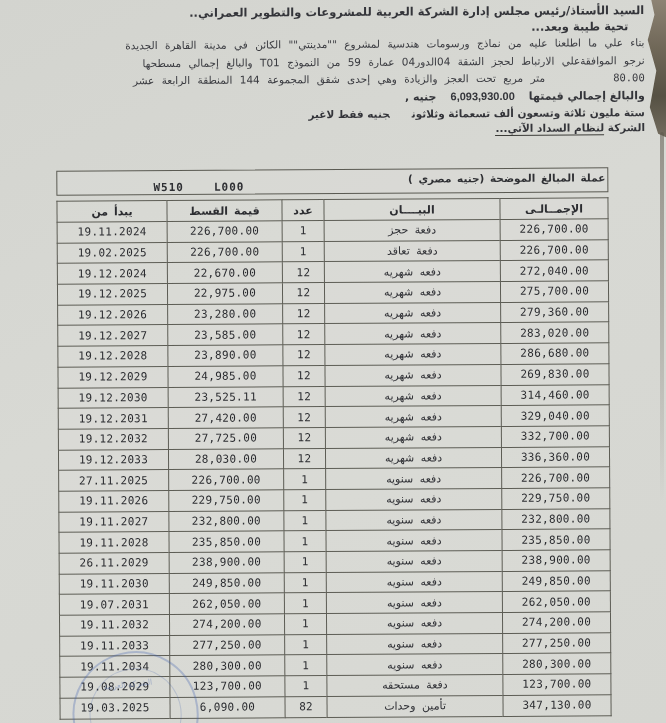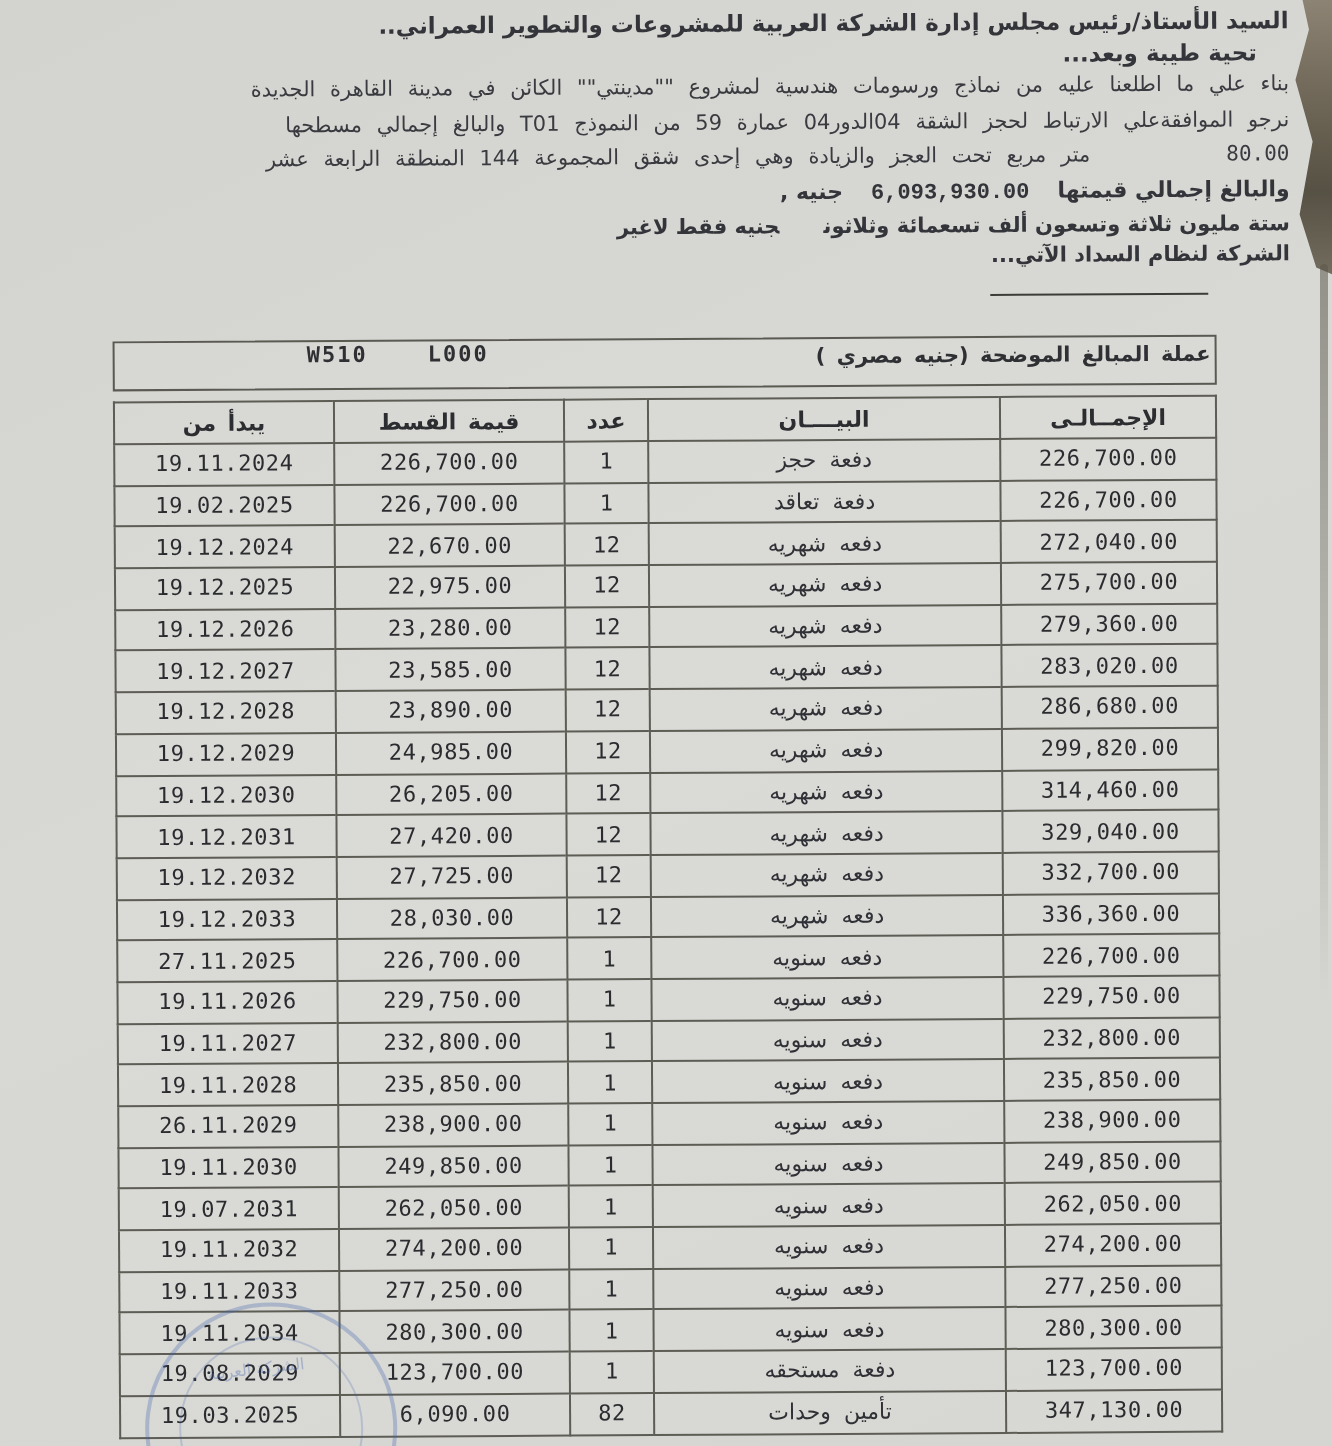--- a/index.html
+++ b/index.html
@@ -32,37 +32,37 @@
     position:absolute;top:4px;right:20px;left:28px;
     direction:rtl;text-align:right;color:#34353a;
   }
   .letter p{margin:0;}
   .salutation{font-size:11.5px;font-weight:bold;letter-spacing:.3px;line-height:16px;}
   .greeting{font-size:11.5px;font-weight:bold;padding-right:16px;line-height:16px;margin-top:2px;}
   .bodyline{font-size:10.5px;line-height:17.5px;word-spacing:4px;color:#3a3b40;}
   .body-start{margin-top:7px;}
   .line3-num{font-family:"DejaVu Sans Mono",monospace;margin-left:68px;}
   .totalline{margin-top:10px;font-size:11px;font-weight:bold;line-height:16px;}
-  .total-amount{font-family:Liberation Mono, monospace;margin:0 14px;letter-spacing:.5px;}
+  .total-amount{font-family:Liberation Sans, sans-serif;margin:0 14px;letter-spacing:.5px;}
   .wordsline{margin-top:5px;font-size:10.5px;font-weight:bold;line-height:16px;}
   .words-suffix{margin-right:22px;margin-left:41px;}
   .introline{margin-top:3px;font-size:10.5px;font-weight:bold;line-height:15px;}
-  .intro-underline{border-bottom:1.5px solid #3c3c38;padding-bottom:13px;}
+  .intro-underline{border-bottom:1.5px solid #3c3c38;padding-bottom:1px;}
 
   
   .band{
     position:absolute;left:57px;top:169px;width:550px;height:23px;
     border:1.5px solid #5a5a52;direction:rtl;background:rgba(222,222,218,.35);
   }
   .band-note{
     position:absolute;right:2px;top:3px;font-size:10.5px;font-weight:bold;color:#2f3034;
     word-spacing:2px;
   }
   .band-codes{
-    position:absolute;left:96px;top:0;font-family:"DejaVu Sans Mono",monospace;
+    position:absolute;left:96px;top:10px;font-family:"DejaVu Sans Mono",monospace;
     font-size:11px;font-weight:bold;color:#2f3034;letter-spacing:1px;direction:ltr;
   }
   .band-codes span+span{margin-left:30px;}
 
   
   table.paytable{
     position:absolute;left:57px;top:199px;width:551px;
     border-collapse:collapse;direction:rtl;table-layout:fixed;
     color:#2d2e32;background:rgba(223,223,219,.25);
   }
@@ -174,31 +174,31 @@
             <td class="num">19.12.2027</td>
           </tr>
           <tr>
             <td class="num">286,680.00</td>
             <td class="desc">دفعه شهريه</td>
             <td class="num">12</td>
             <td class="num">23,890.00</td>
             <td class="num">19.12.2028</td>
           </tr>
           <tr>
-            <td class="num">299,820.00</td>
+            <td class="num">269,830.00</td>
             <td class="desc">دفعه شهريه</td>
             <td class="num">12</td>
             <td class="num">24,985.00</td>
             <td class="num">19.12.2029</td>
           </tr>
           <tr>
             <td class="num">314,460.00</td>
             <td class="desc">دفعه شهريه</td>
             <td class="num">12</td>
-            <td class="num">26,205.00</td>
+            <td class="num">23,525.11</td>
             <td class="num">19.12.2030</td>
           </tr>
           <tr>
             <td class="num">329,040.00</td>
             <td class="desc">دفعه شهريه</td>
             <td class="num">12</td>
             <td class="num">27,420.00</td>
             <td class="num">19.12.2031</td>
           </tr>
           <tr>

